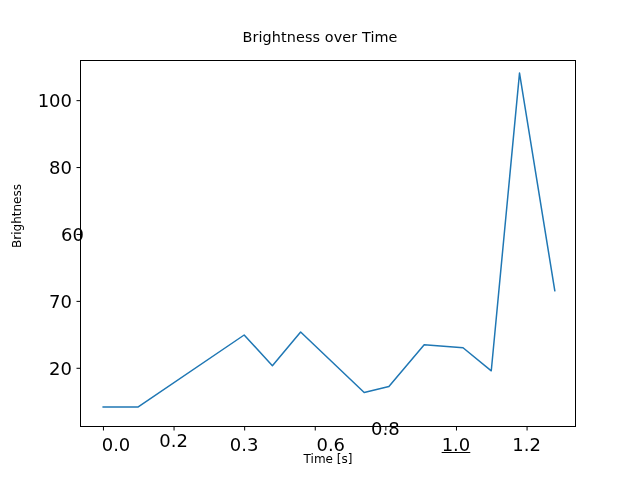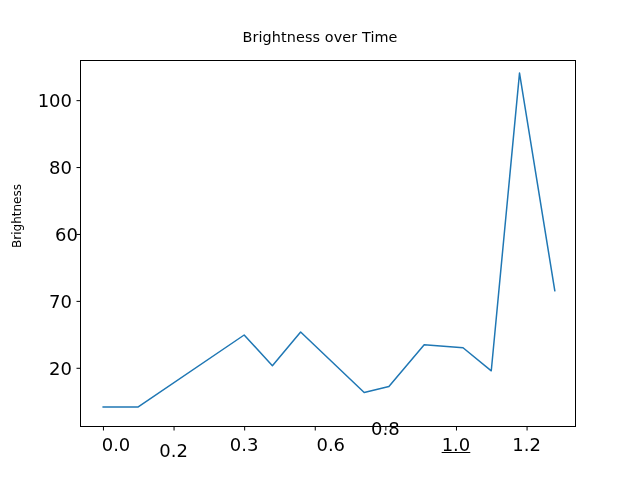--- a/index.html
+++ b/index.html
@@ -97,29 +97,30 @@
         <line x1="385.8665480427046" y1="427" x2="385.8665480427046" y2="430.5" stroke="#000000" stroke-width="1"></line>
         <line x1="456.47153024911034" y1="427" x2="456.47153024911034" y2="430.5" stroke="#000000" stroke-width="1"></line>
         <line x1="527.076512455516" y1="427" x2="527.076512455516" y2="430.5" stroke="#000000" stroke-width="1"></line>
       </g>
     <polyline id="data-line" fill="none" stroke="#1f77b4" stroke-width="1.5" stroke-linejoin="round" stroke-linecap="round" points="102.95,406.93 138.25,406.93 244.16,335.00 272.40,365.78 300.64,331.99 364.19,392.54 388.90,386.52 424.20,344.70 463.03,347.71 491.27,370.80 519.52,73.05 554.82,290.84"></polyline>
   </svg>
 
   <div id="ytick-labels">
       <div class="tick-label ytick-label" style="left: 20px; width: 52px; top: 367.785px;">20</div>
       <div class="tick-label ytick-label" style="left: 20px; width: 52px; top: 300.875px;">70</div>
-      <div class="tick-label ytick-label" style="left: 26px; width: 52px; top: 233.965px;">60</div>
+      <div class="tick-label ytick-label" style="left: 32px; width: 52px; top: 233.965px;">60</div>
       <div class="tick-label ytick-label" style="left: 20px; width: 52px; top: 167.056px;">80</div>
       <div class="tick-label ytick-label" style="left: 20px; width: 52px; top: 100.146px;">100</div>
     </div>
   <div id="xtick-labels">
       <div class="tick-label xtick-label" style="left: 116px; top: 434px;">0.0</div>
-      <div class="tick-label xtick-label" style="left: 173.552px; top: 440px;">0.2</div>
+      <div class="tick-label xtick-label" style="left: 173.552px; top: 430px;">0.2</div>
       <div class="tick-label xtick-label" style="left: 244.157px; top: 434px;">0.3</div>
       <div class="tick-label xtick-label" style="left: 314.762px; top: 434px; margin-left: 16px;">0.6</div>
       <div class="tick-label xtick-label" style="left: 385.367px; top: 418px;">0.8</div>
       <div class="tick-label xtick-label" style="left: 455.972px; top: 434px; text-decoration: underline;">1.0</div>
       <div class="tick-label xtick-label" style="left: 526.577px; top: 434px;">1.2</div>
     </div>
 
+  <div id="xlabel">Time [s]</div>
   <div id="ylabel">Brightness</div>
 
 </div>
 
 </body></html>

